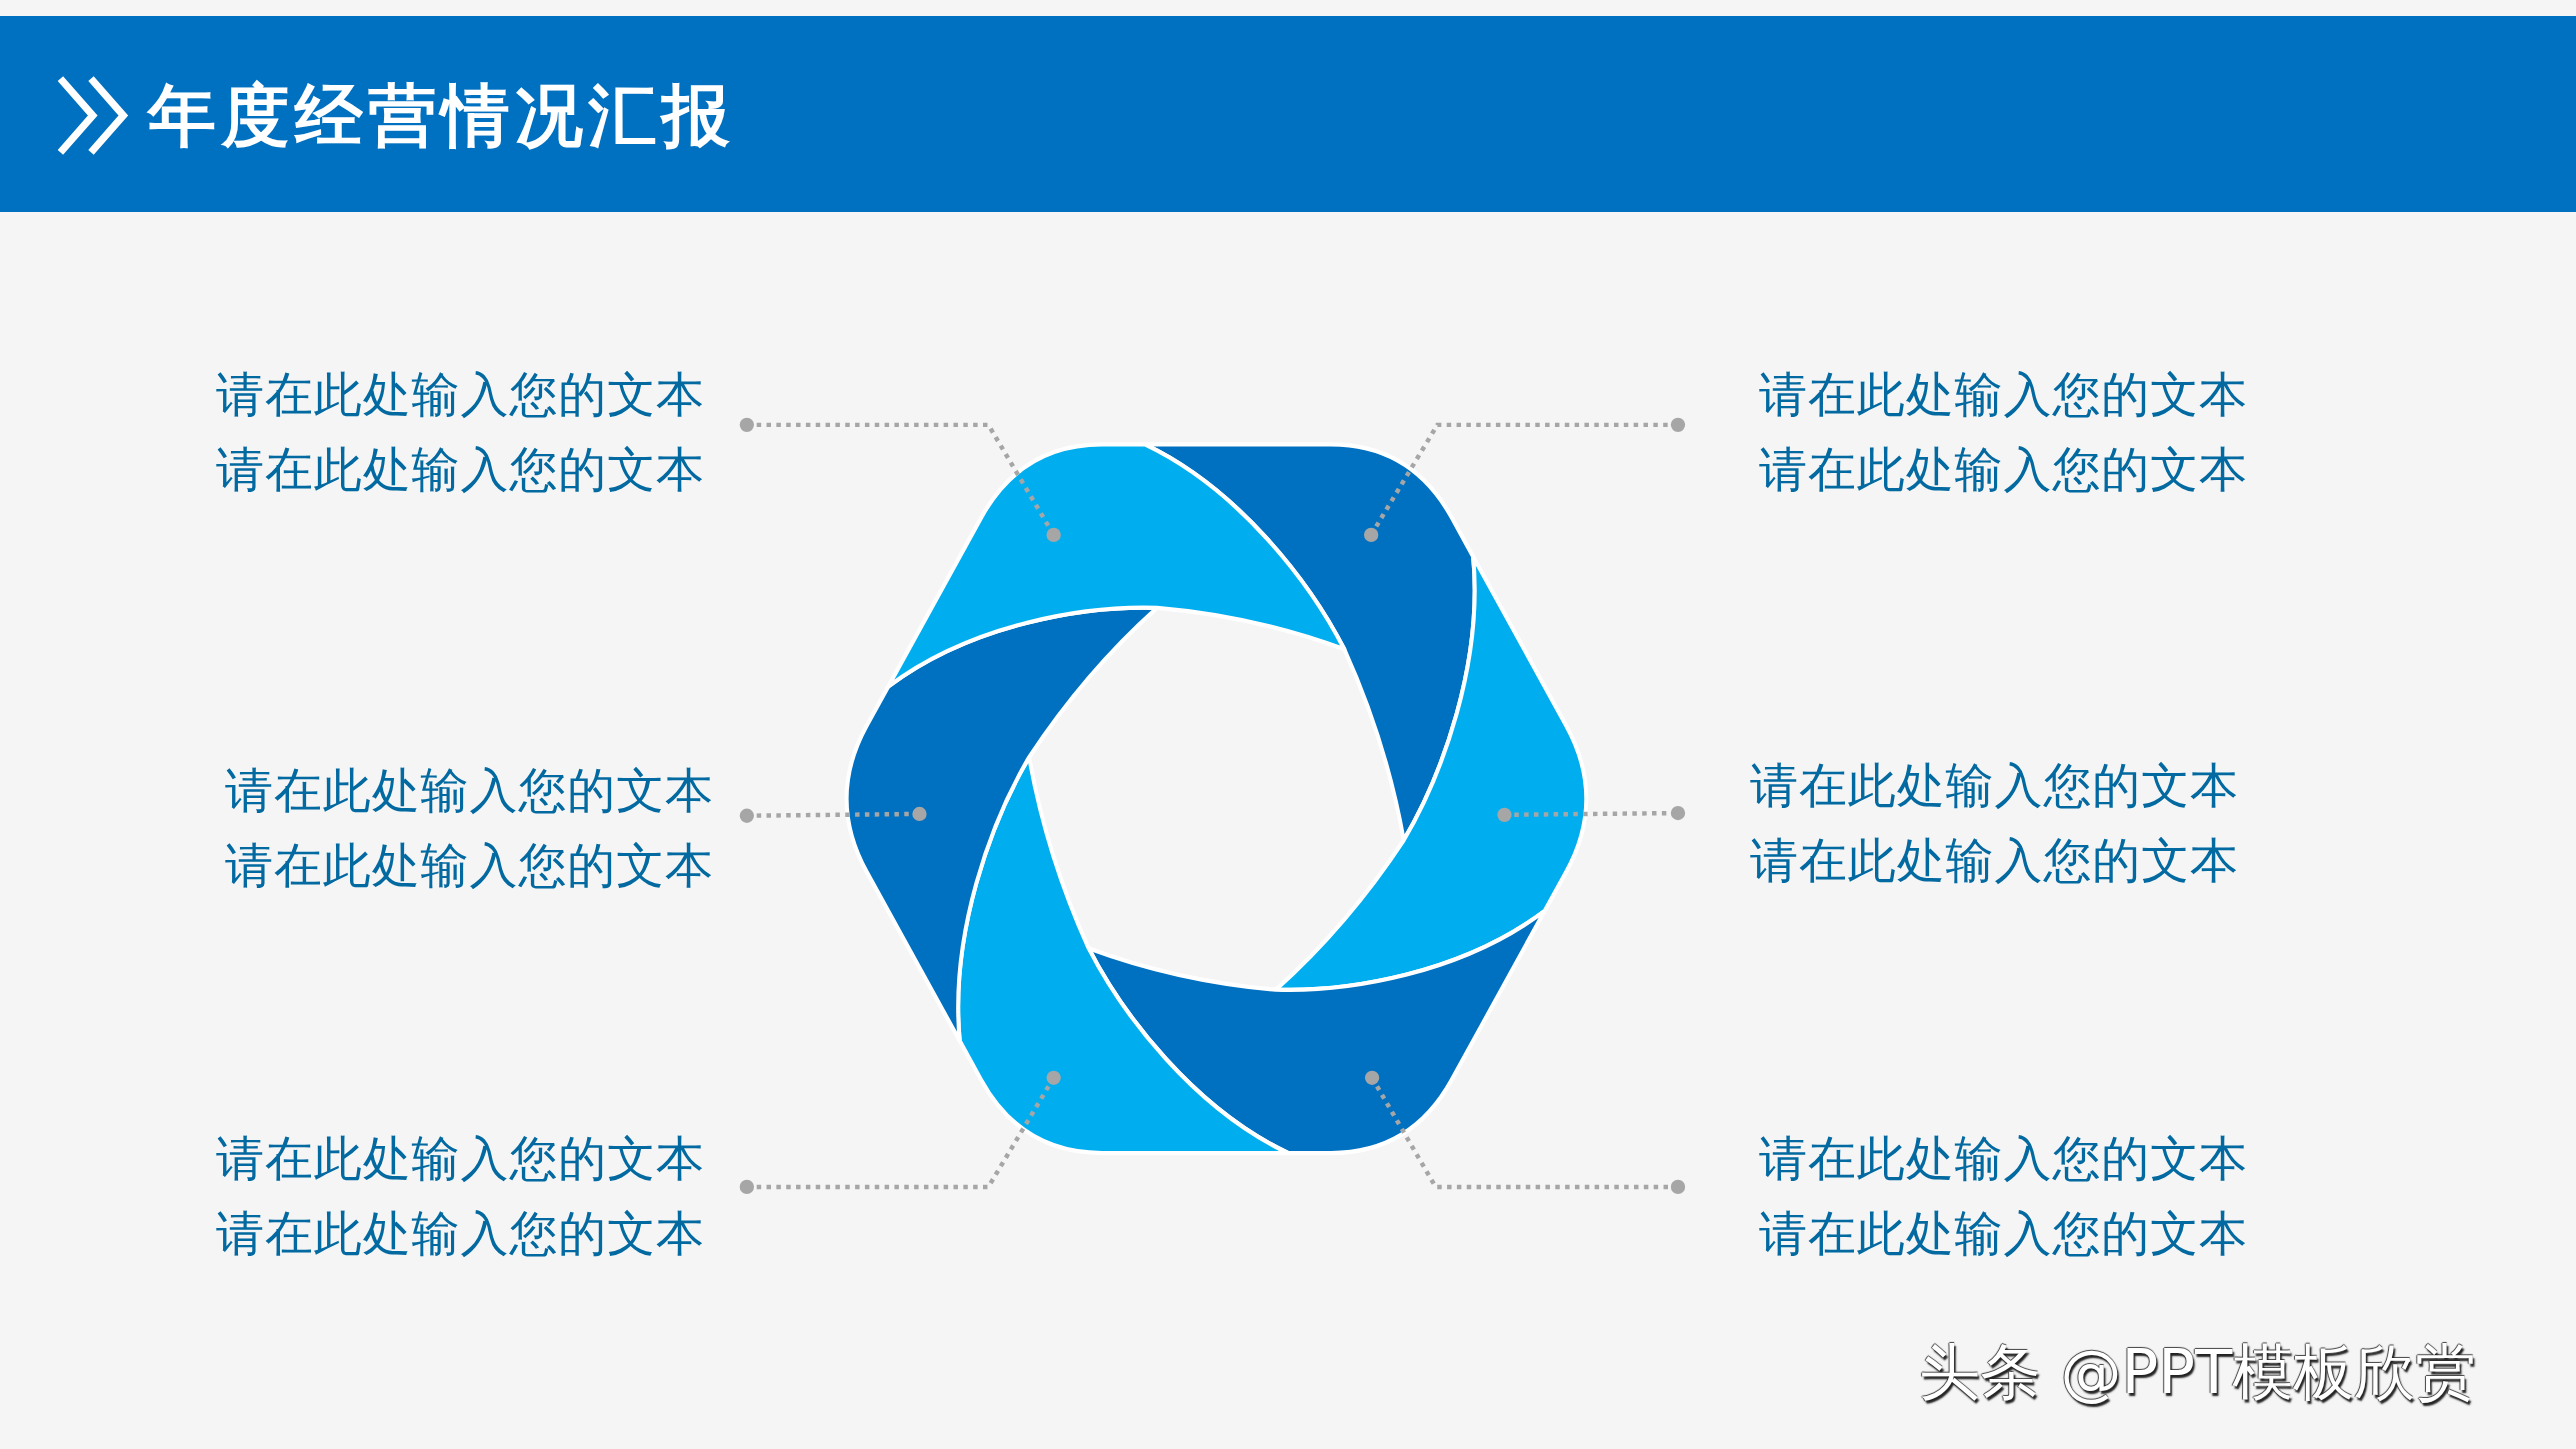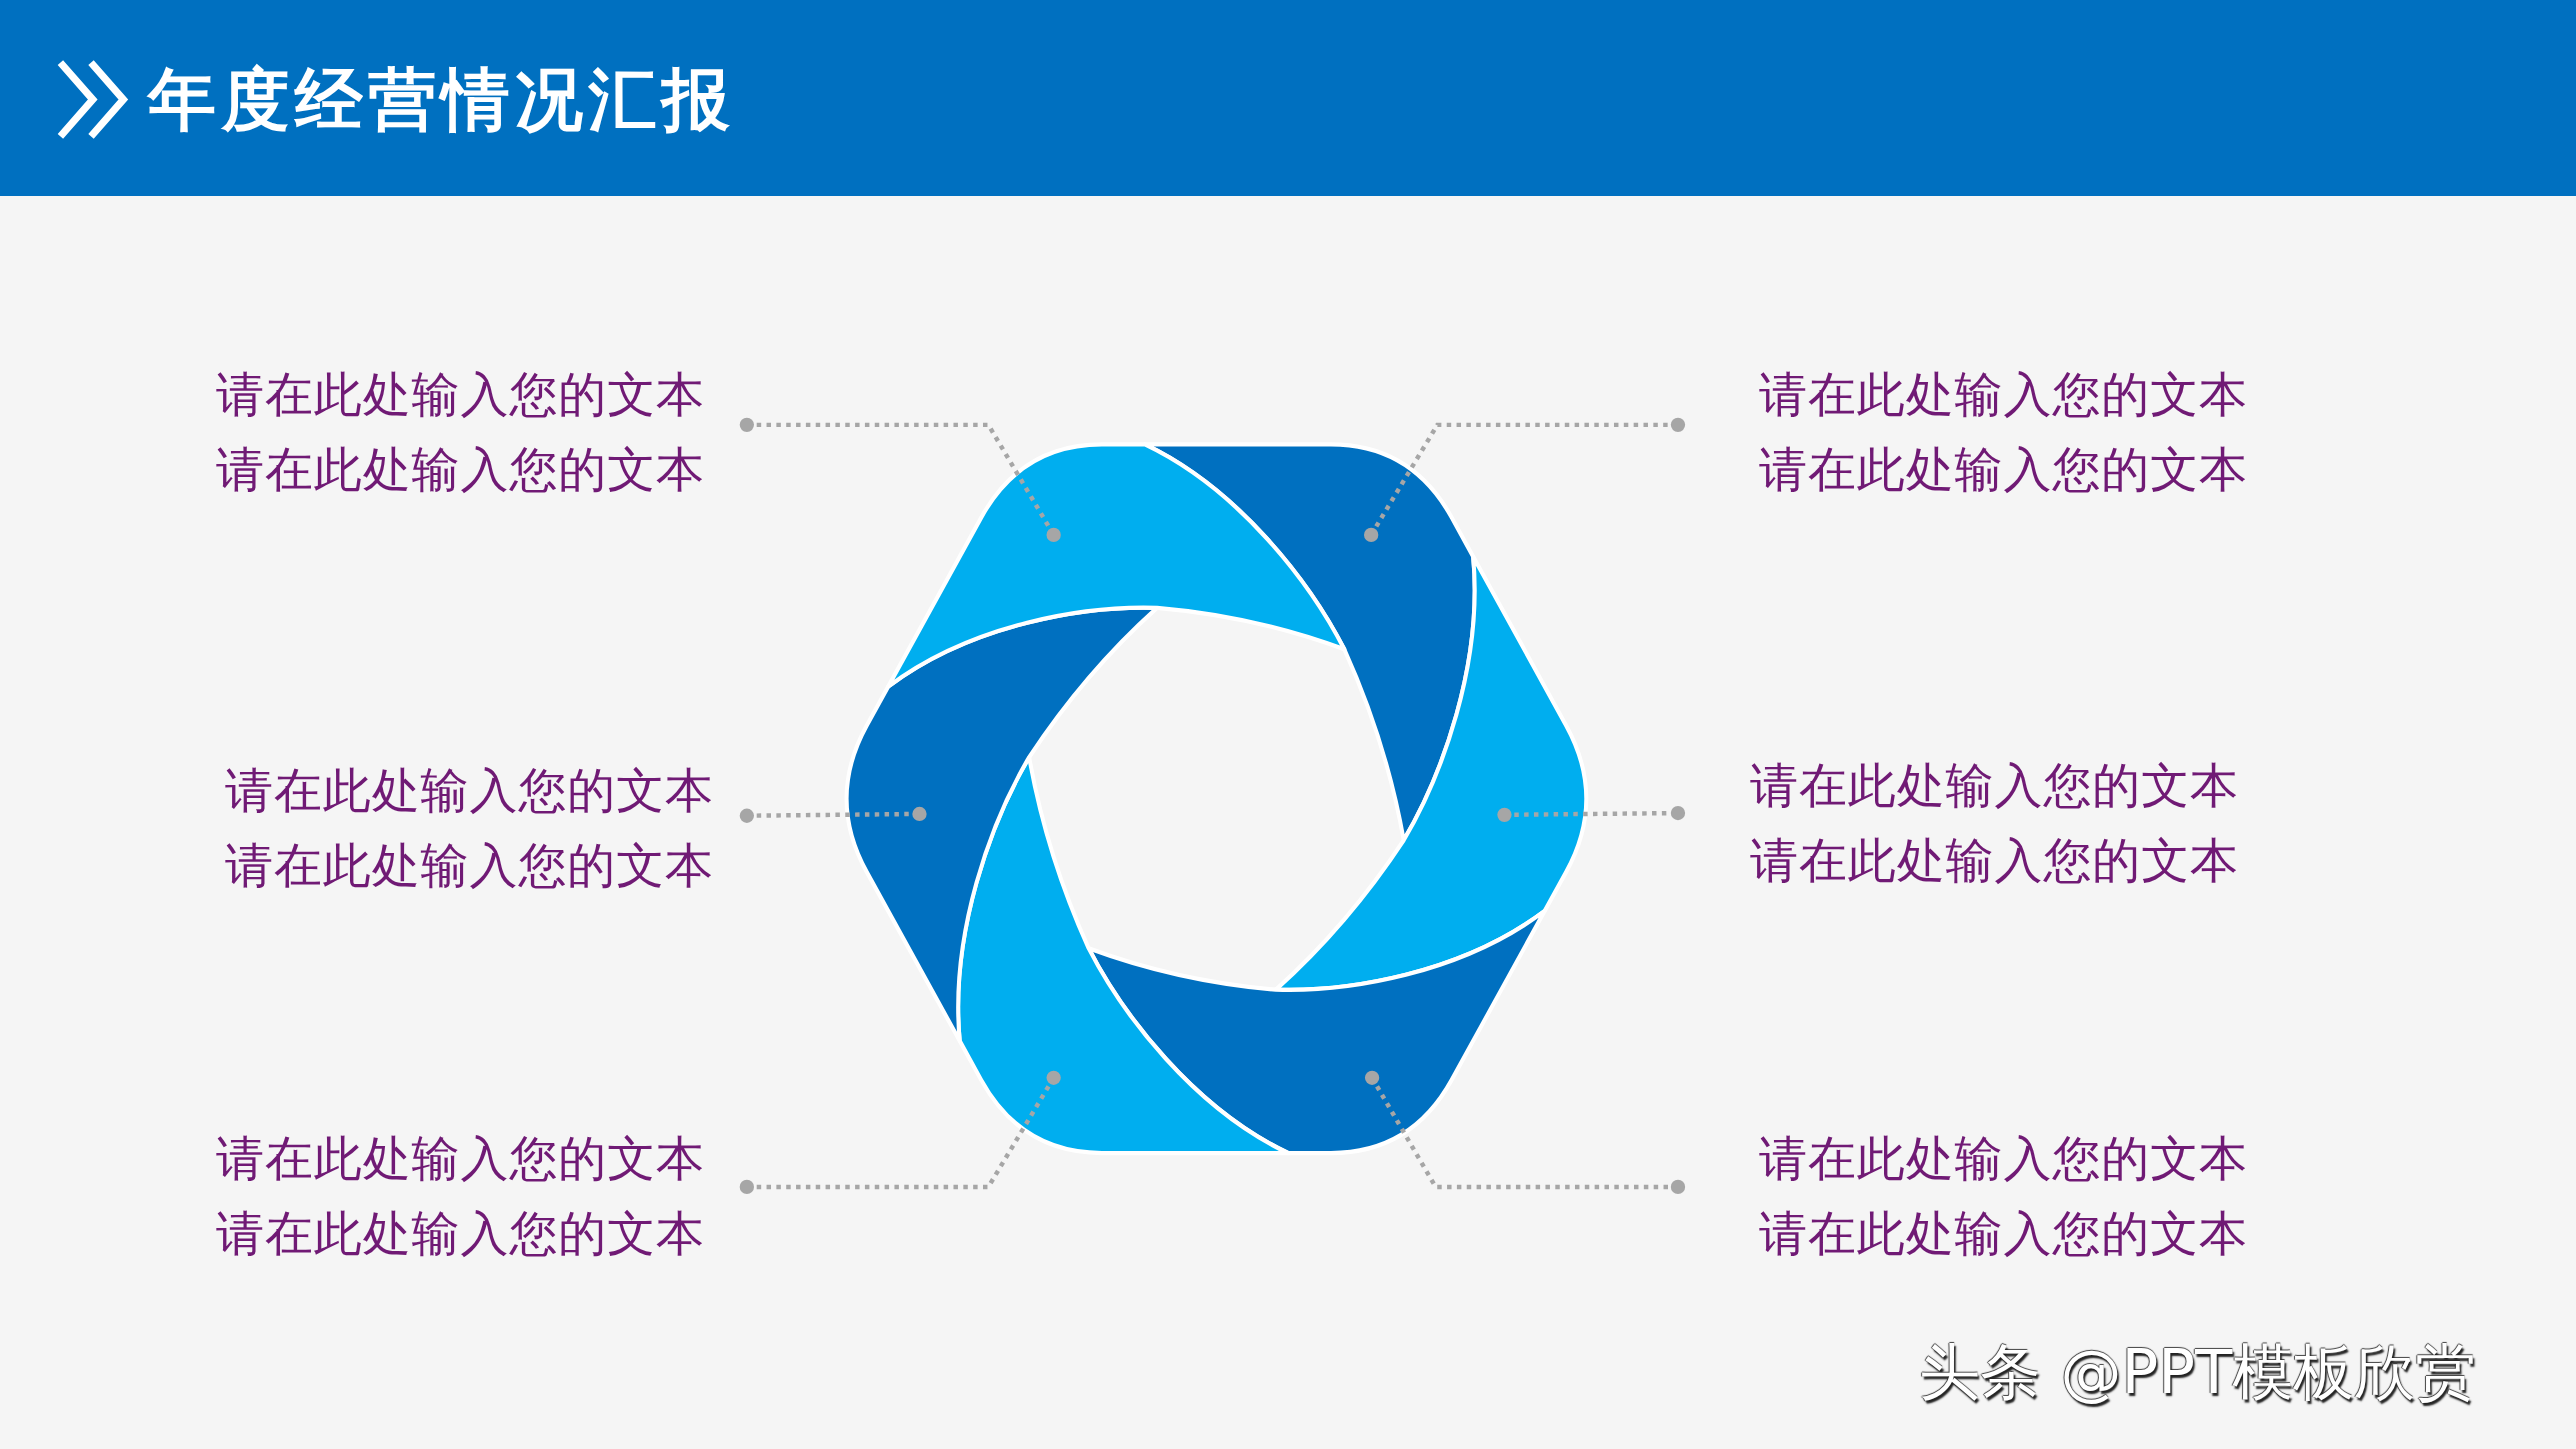--- a/index.html
+++ b/index.html
@@ -3,32 +3,32 @@
 <meta charset="utf-8">
 <style>
   html, body { margin: 0; padding: 0; }
   body {
     width: 2576px; height: 1449px; overflow: hidden;
     background: #F5F5F5;
     position: relative;
     font-family: "DejaVu Sans", "Liberation Sans", sans-serif;
   }
   .header {
-    position: absolute; left: 0; top: 0; width: 2576px; height: 196px;
+    position: absolute; left: 0; top: 16px; width: 2576px; height: 196px;
     background: #0070C0;
   }
   .header .chevrons { position: absolute; left: 55px; top: 59px; width: 81px; height: 81px; }
   .header .title {
     position: absolute; left: 148px; top: 55px; height: 89px; line-height: 89px;
     color: #FFFFFF; font-size: 68px; font-weight: bold; letter-spacing: 5.4px;
     white-space: nowrap;
   }
   .diagram { position: absolute; left: 0; top: 0; width: 2576px; height: 1449px; }
   .label {
-    position: absolute; color: #701a75; font-size: 48px; line-height: 75px;
+    position: absolute; color: #0369a1; font-size: 48px; line-height: 75px;
     white-space: nowrap; letter-spacing: 0.9px;
   }
   .label div { height: 75px; }
   .watermark {
     position: absolute; left: 1919px; top: 1336px; height: 72px; line-height: 72px;
     font-size: 61px; color: #FFFFFF; white-space: nowrap;
     text-shadow: 1.8px 2.7px 1.8px #222, -0.9px 0 0.9px #444, 0 -0.9px 0.9px #444;
   }
 </style>
 </head>

